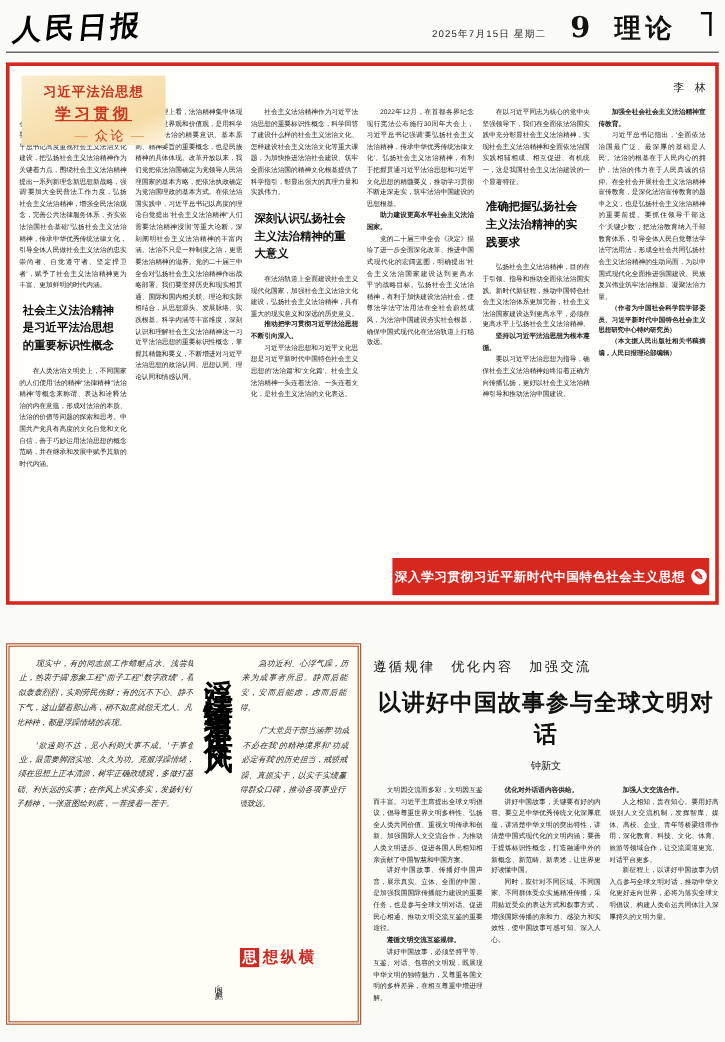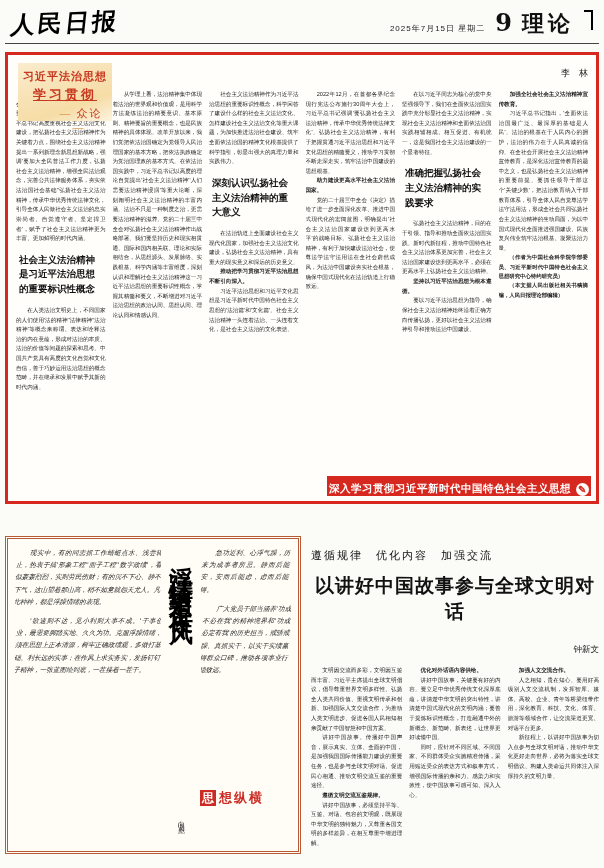--- a/index.html
+++ b/index.html
@@ -2,63 +2,63 @@
 <html><head>
 <meta charset="utf-8">
 <style>
   * { margin:0; padding:0; box-sizing:border-box; }
   html,body { width:604px; height:868px; background:#fbfbf8; font-family:"Liberation Sans",sans-serif; color:#111; overflow:hidden; }
   .page { width:604px; height:868px; padding:6px 5px 4px 5px; position:relative; }
 
   
   .masthead { display:flex; align-items:flex-end; justify-content:space-between; padding:2px 6px 4px 6px; border-bottom:1.5px solid #444; height:38px; }
   .logo { font-family:"DejaVu Serif",serif; font-weight:900; font-size:24px; letter-spacing:3px; transform:skewX(-8deg) rotate(-2deg); color:#000; }
-  .head-right { display:flex; align-items:baseline; gap:10px; }
+  .head-right { display:flex; align-items:baseline; gap:20px; }
   .head-date { font-size:8px; color:#222; letter-spacing:1px; }
   .head-page { font-family:"DejaVu Serif",serif; font-size:24px; font-weight:bold; }
   .head-section { font-size:22px; font-weight:bold; letter-spacing:4px; }
   .corner-mark { width:9px; height:20px; border-top:2px solid #000; border-right:2px solid #000; align-self:flex-start; margin-top:2px; }
 
   
   .main-box { position:relative; margin-top:8px; border:3px solid #d6281e; height:452px; padding:6px 8px 22px 8px; background:#fffefb; }
-  .badge { position:absolute; left:10px; top:8px; width:94px; height:58px; background:linear-gradient(160deg,#faeccd 0%,#f6dca6 70%,#fdf4e0 100%); text-align:center; padding-top:6px; }
+  .badge { position:absolute; left:10px; top:8px; width:120px; height:58px; background:linear-gradient(160deg,#faeccd 0%,#f6dca6 70%,#fdf4e0 100%); text-align:center; padding-top:6px; }
   .badge .b1 { color:#c8371f; font-weight:bold; font-size:11px; letter-spacing:1px; }
   .badge .b2 { color:#c8371f; font-weight:bold; font-size:13px; letter-spacing:3px; margin-top:2px;text-decoration:underline; }
   .badge .b3 { color:#c8371f; font-size:11px; letter-spacing:2px; margin-top:2px;padding-left:28px; }
   .badge .b3:before,.badge .b3:after { content:"—"; color:#d99a55; margin:0 4px; }
   .main-title { text-align:center; font-size:22px; font-weight:900; letter-spacing:1px; margin:8px 0 4px 112px; }
   .main-byline { text-align:right; font-size:9px; margin:6px 0 8px 112px; color:#222; }
   .cols { display:flex; gap:7px; height:334px; overflow:hidden; margin-top:10px; }
   .col { flex:1; overflow:hidden; }
   .bp { font-size:5.6px; line-height:1.72; text-align:justify; text-indent:2em; color:#1c1c1c; }
   .bp.lead { font-weight:bold; }
   .bp.note { font-weight:bold; font-size:5.4px; }
   .subhead { font-size:9.5px; font-weight:bold; text-align:left; line-height:1.55; margin:9px 3px; }
-  .banner { position:absolute; right:5px; bottom:5px; width:264px; height:20px; background:#d6281e; color:#fff; display:flex; align-items:flex-end; justify-content:center; gap:5px; font-size:10.5px; font-weight:bold; letter-spacing:0.5px;font-family:Liberation Serif, serif; }
+  .banner { position:absolute; right:5px; bottom:5px; width:264px; height:31px; background:#d6281e; color:#fff; display:flex; align-items:center; justify-content:center; gap:5px; font-size:10.5px; font-weight:bold; letter-spacing:0.5px;font-family:Liberation Serif, serif; }
   .banner .pen { font-size:10px; background:#fff; color:#d6281e; border-radius:50%; width:13px; height:13px; line-height:13px; text-align:center; }
 
   
   .bottom { display:flex; gap:10px; margin-top:32px; height:318px; }
 
   .essay-box { width:296px; border:3px double #b55a35; padding:8px 7px; display:flex; position:relative; background:#fffdf6; }
   .scripts { overflow:hidden; }
   .scripts.left { width:146px; }
   .scripts.right { flex:1; padding-right:2px; }
   .script { font-family:"DejaVu Serif",serif; font-style:italic; font-size:6.6px; line-height:1.85; text-align:justify; text-indent:2em; color:#262626; margin-bottom:7px; transform:skewX(-4deg); }
   .essay-mid { width:40px; display:flex; flex-direction:column; align-items:center; }
   .essay-title { writing-mode:vertical-rl; text-orientation:upright; font-size:24px; font-weight:900; letter-spacing:7px; height:262px; color:#000; }
   .essay-author { writing-mode:vertical-rl; text-orientation:upright; font-size:7px; letter-spacing:3px; margin-top:6px; color:#333; }
   .col-label { position:absolute; right:34px; bottom:44px; display:flex; align-items:center; gap:3px; }
   .col-label .seal { width:16px; height:16px; background:#cc2b24; color:#fff; font-size:12px; font-weight:bold; text-align:center; line-height:16px; }
   .col-label .rest { color:#cc2b24; font-size:13px; font-weight:bold; letter-spacing:2px;text-align:center; }
 
   .article2 { flex:1; padding-top:4px; }
   .a2-kicker { font-size:11px; font-weight:normal; letter-spacing:2px; margin-top:8px; }
   .a2-title { text-align:center; font-size:19px; font-weight:900; letter-spacing:1px; margin-top:10px; }
-  .a2-byline { text-align:right; font-size:8.5px; margin-top:19px; color:#222; }
+  .a2-byline { text-align:center; font-size:8.5px; margin-top:8px; color:#222; }
   .a2-cols { display:flex; gap:7px; margin-top:10px; height:222px; overflow:hidden; }
 </style>
 </head>
 <body>
 
 <div class="page">
 
   <div class="masthead">
     <div class="logo">人民日报</div>
     <div class="head-right">

